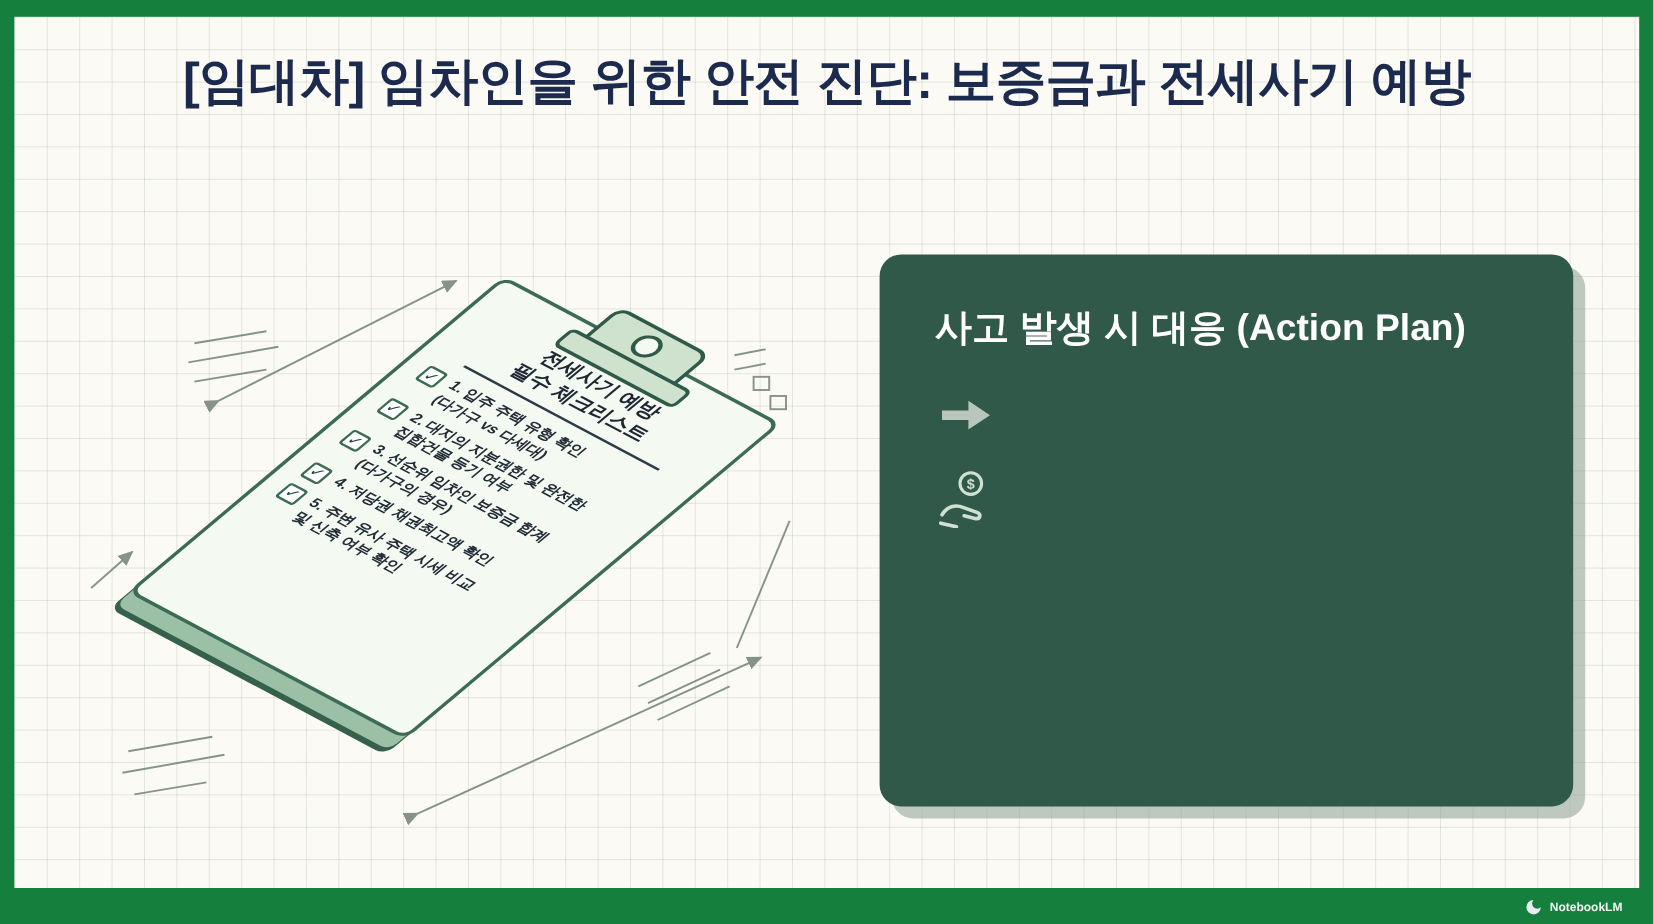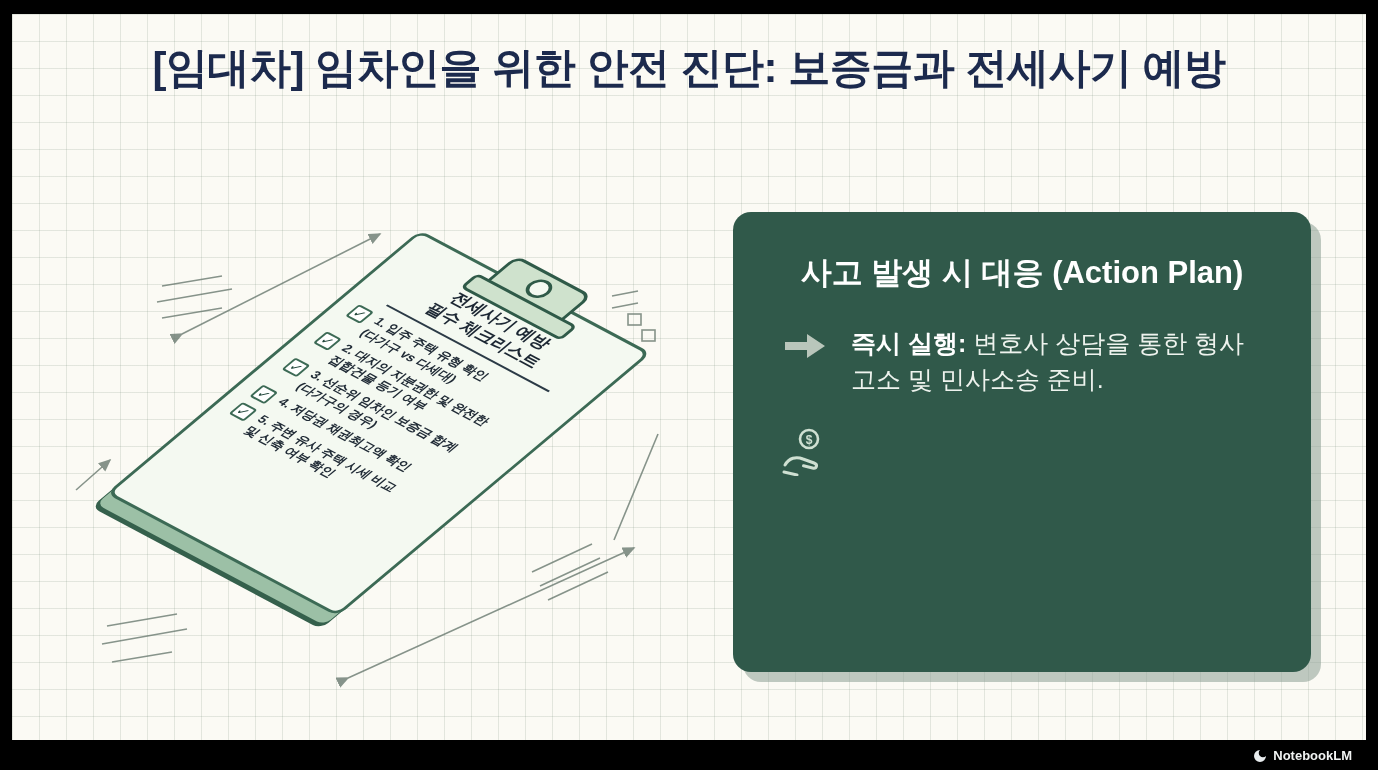--- a/index.html
+++ b/index.html
@@ -1,20 +1,20 @@
 <!DOCTYPE html>
 <html><head>
 <meta charset="utf-8">
 <style>
   * { margin:0; padding:0; box-sizing:border-box; }
   html,body { width:1378px; height:770px; font-family:"Liberation Sans","DejaVu Sans",sans-serif; }
 
   .frame {
     position:relative; width:1378px; height:770px;
-    background:#000000;
+    background:#15803d;
     padding:14px 12px 30px 12px;
     text-decoration:underline;
   }
   .canvas {
     position:relative; width:100%; height:100%;
     background-color:#fbfaf4;
     background-image:
       linear-gradient(to right, rgba(140,158,142,0.22) 1px, transparent 1px),
       linear-gradient(to bottom, rgba(140,158,142,0.22) 1px, transparent 1px);
     background-size:27px 27px;
@@ -62,31 +62,31 @@
   .rowtext { font-size:12.5px; font-weight:700; color:#202b36; line-height:1.3; }
   .rowtext .line2 { display:block; }
 
   
   .panel {
     position:absolute; left:721px; top:198px; width:578px; height:460px;
     background:#30594a; border-radius:18px;
     box-shadow:10px 10px 0 rgba(141,158,148,0.55);
     padding:40px 46px 26px;
   }
-  .panel-title { color:#ffffff; font-size:31px; font-weight:800; text-align:center; margin-bottom:32px; }
+  .panel-title { color:#ffffff; font-size:31px; font-weight:800; text-align:left; margin-bottom:32px; }
   .pitem { display:flex; gap:20px; margin-bottom:26px; align-items:flex-start; }
   .picon { flex:0 0 52px; display:flex; justify-content:center; padding-top:5px; }
   .ptext { color:#eef3ee; font-size:25px; line-height:1.42; }
   .plabel { color:#ffffff; font-weight:800; }
 
   
   .brand {
     position:absolute; right:26px; bottom:7px;
     display:flex; align-items:center; gap:6px;
-    color:#f2f4f3; font-size:13px; font-weight:700;
+    color:#f2f4f3; font-size:10px; font-weight:700;
   }
 </style>
 </head>
 <body>
 
 <div class="frame">
   <div class="canvas">
 
     <h1 class="main-title">[임대차] 임차인을 위한 안전 진단: 보증금과 전세사기 예방</h1>
 
@@ -172,24 +172,20 @@
 
     <div class="panel">
       <div class="panel-title">사고 발생 시 대응 (Action Plan)</div>
 
       <div class="pitem">
         <span class="picon">
           <svg width="44" height="30" viewBox="0 0 44 30">
               <path d="M2 11 h22 V3 l18 12 -18 12 v-8 H2 z" fill="#b9c6bb"></path>
             </svg>
         </span>
-        <div class="ptext">
-          <span class="plabel">즉시 실행:</span>
-          <span>변호사 상담을 통한 형사고소 및 민사소송 준비.</span>
-        </div>
       </div>
 
 
       <div class="pitem">
         <span class="picon">
           <svg width="46" height="48" viewBox="0 0 46 48">
             <circle cx="27" cy="11" r="9" fill="none" stroke="#cfe0d2" stroke-width="2.6"></circle>
             <text x="27" y="15.5" text-anchor="middle" font-size="12" font-weight="bold" fill="#cfe0d2">$</text>
             <path d="M3 37 c4 -7 11 -9 18 -6 l11 4 c4 1.4 3 6 -1.5 5 l-9 -2.2" fill="none" stroke="#cfe0d2" stroke-width="3" stroke-linecap="round"></path>
             <path d="M2 44 l13 3" stroke="#cfe0d2" stroke-width="3" stroke-linecap="round"></path>

